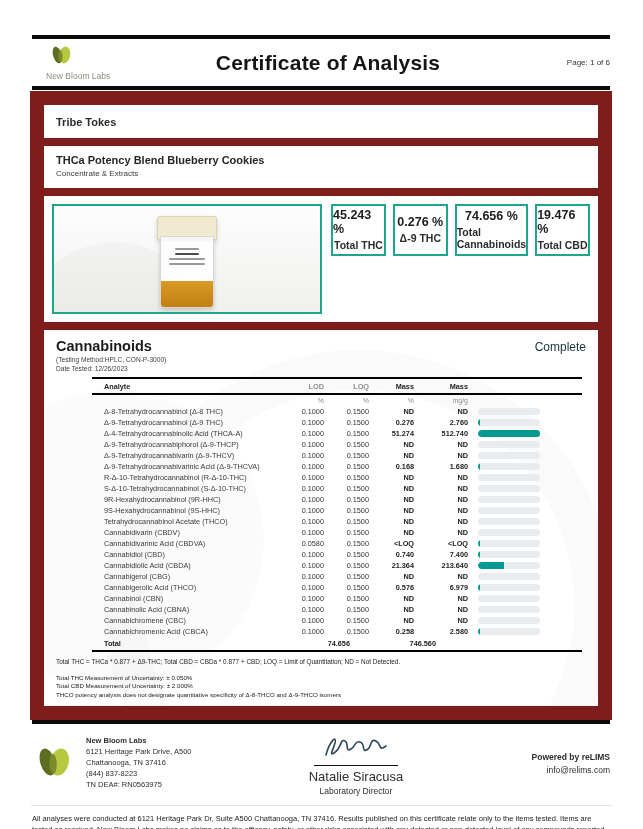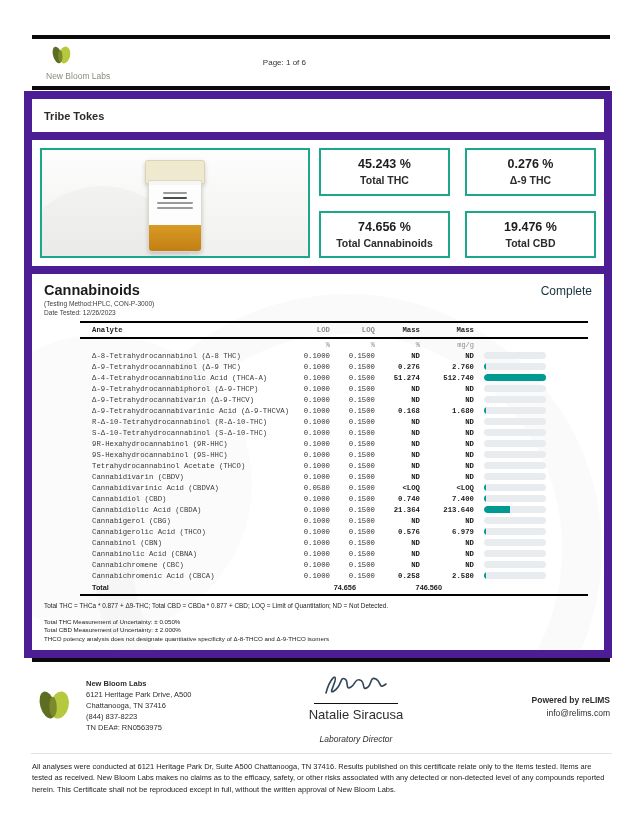--- a/index.html
+++ b/index.html
@@ -9,21 +9,21 @@
     -webkit-font-smoothing:antialiased;
   }
   .rule{height:4px;background:#0a0a0a;margin:0 33px 0 32px;}
   
   .header{display:flex;align-items:center;margin:0 33px 0 32px;height:47px;}
   .brand-block{width:130px;display:flex;flex-direction:column;align-items:flex-start;padding-left:14px;}
   .brand-name{font-size:8.5px;color:#8b8b82;margin-top:1px;}
   .doc-title{flex:1;text-align:center;font-size:21px;font-weight:600;color:#151515;letter-spacing:.2px;}
   .page-num{width:130px;text-align:right;font-size:8px;color:#333;font-weight:400;}
   
-  .content{margin:1px 31px 0 24px;background:#4c1d95;padding:8px;display:flex;flex-direction:column;gap:8px;}
+  .content{margin:1px 31px 0 30px;background:#7f1d1d;padding:14px;display:flex;flex-direction:column;gap:8px;}
   .panel{background:#fff;position:relative;overflow:hidden;}
   .wm{position:absolute;border-radius:50%;pointer-events:none;}
   
   .sample-panel{display:flex;justify-content:space-between;align-items:flex-start;padding:9px 12px 10px 12px;}
   .client{font-size:11px;font-weight:700;color:#2b2b2b;padding-top:2px;}
   .sample-right{text-align:right;}
   .sample-id{font-size:12.5px;font-weight:700;color:#1c1c1c;}
   .sample-sub{font-size:7.5px;font-weight:700;color:#2e2e2e;margin-top:3px;}
   
   .product-panel{padding:8px 12px 10px 12px;}
@@ -33,33 +33,33 @@
   .results-panel{display:flex;gap:9px;padding:8px;}
   .photo-frame{flex:0 0 266px;height:106px;border:2px solid var(--teal-border);background:linear-gradient(#fdfdfd,#f0f0ee);display:flex;align-items:flex-end;justify-content:center;position:relative;overflow:hidden;}
   .jar{width:64px;height:92px;margin-bottom:4px;position:relative;filter:drop-shadow(0 2px 2px rgba(0,0,0,.18));}
   .jar-lid{position:absolute;top:0;left:2px;right:2px;height:22px;background:#efe9cf;border-radius:3px 3px 1px 1px;border:1px solid #ddd3ae;}
   .jar-body{position:absolute;top:20px;left:5px;right:5px;bottom:0;background:#f7f6f2;border:1px solid #d9d7cf;border-radius:0 0 4px 4px;overflow:hidden;}
   .jar-label{position:absolute;top:4px;left:0;right:0;height:40px;background:#fdfdfd;padding-top:4px;}
   .lbl-line{height:2px;background:#9a9a9a;margin:3px 8px 0 8px;border-radius:1px;}
   .lbl-line.dark{background:#4c4c4c;margin-top:5px;}
   .lbl-line.w2{margin:3px 14px 0 14px;}
   .jar-liquid{position:absolute;left:0;right:0;bottom:0;height:26px;background:linear-gradient(#d99a24,#c27f14);}
-  .boxes{flex:1;display:grid;grid-template-columns:1fr 1fr;grid-template-rows:1fr 1fr;gap:15px;}
+  .boxes{flex:1;display:grid;grid-template-columns:1fr 1fr 1fr 1fr;grid-template-rows:1fr 1fr;gap:7px;}
   .rbox{border:2px solid var(--teal-border);background:#fff;display:flex;flex-direction:column;align-items:center;justify-content:center;gap:3px;}
   .rbox .val{font-size:12.5px;font-weight:700;color:#1d1d1d;}
   .rbox .lab{font-size:10.5px;font-weight:600;color:#2c2c2c;}
   
   .cann-panel{padding:8px 12px 8px 12px;min-height:350px;}
   .cann-head{display:flex;justify-content:space-between;align-items:flex-end;position:relative;}
   .cann-title{font-size:14.5px;font-weight:800;color:#1b1b1b;}
   .cann-status{font-size:12px;color:#17323e;}
   .cann-method{font-size:6.6px;color:#3d3d3d;margin-top:2px;position:relative;}
   .cann-date{font-size:6.6px;color:#3d3d3d;margin-top:2px;position:relative;}
   .tablewrap{margin:5px 4px 0 36px;position:relative;}
-  .thead,.trow,.urow{display:grid;grid-template-columns:1fr 48px 45px 45px 54px 104px;align-items:center;font-family:Liberation Mono, monospace;}
+  .thead,.trow,.urow{display:grid;grid-template-columns:1fr 48px 45px 45px 54px 104px;align-items:center;}
   .thead{border-top:2.5px solid #000;border-bottom:2px solid #000;height:14px;font-size:7.3px;font-weight:700;}
   .thead .h-lod,.thead .h-loq{color:#8d8d8d;}
   .urow{height:11px;font-size:7px;color:#8d8d8d;}
   .cell-r{text-align:right;padding-right:10px;}
   .trow{height:11px;font-size:7.3px;color:#333;}
   .trow .a-name{padding-left:12px;color:#3a3a3a;}
   .trow .m{font-weight:700;color:#222;}
   .bar-cell{display:flex;align-items:center;}
   .bar-track{width:62px;height:7px;background:#e8ecef;border-radius:3.5px;overflow:hidden;}
   .bar-fill{height:100%;background:var(--teal-bar);border-radius:3.5px 0 0 3.5px;}
@@ -71,21 +71,21 @@
   .foot-gap{height:7px;}
   
   .footer{margin:0 33px 0 32px;}
   .footer-content{display:flex;align-items:center;padding:8px 0 9px 0;}
   .f-left{display:flex;align-items:center;gap:10px;width:250px;}
   .addr{font-size:7.5px;color:#2e2e2e;line-height:1.45;}
   .addr .lab-name{font-weight:700;}
   .f-center{flex:1;display:flex;flex-direction:column;align-items:center;}
   .sig-box{border-bottom:1.5px solid #111;padding:0 6px 1px 6px;}
   .sig-name{font-size:13px;color:#2e2e2e;margin-top:3px;}
-  .sig-title{font-size:8.5px;color:#2e2e2e;margin-top:12px;font-style:italic;}
+  .sig-title{font-size:8.5px;color:#2e2e2e;margin-top:2px;}
   .f-right{width:180px;text-align:right;font-size:8.5px;color:#2e2e2e;}
   .powered{font-weight:700;}
   .email{margin-top:3px;}
   .footer-divider{border-top:1px solid #e2e2e2;margin:0 31px;}
   .disclaimer{margin:7px 33px 0 32px;font-size:7.5px;line-height:1.55;color:#242424;}
   :root{--teal-border:#1ca78b;--teal-bar:#009a93;}
 </style>
 </head>
 <body>
 
@@ -96,31 +96,36 @@
   <div class="brand-block">
     <span>
       <svg width="30" height="22" viewBox="0 0 48 36">
         <ellipse cx="18" cy="18" rx="7" ry="14" fill="#5d6e23" transform="rotate(-16 18 18)"></ellipse>
         <ellipse cx="30" cy="18" rx="9" ry="14" fill="#b6c93e" transform="rotate(12 30 18)"></ellipse>
         <ellipse cx="23" cy="20" rx="3.5" ry="10" fill="#7a8a2c" transform="rotate(-2 23 20)"></ellipse>
       </svg>
     </span>
     <span class="brand-name">New Bloom Labs</span>
   </div>
+  <div class="doc-title">Certificate of Analysis</div>
   <div class="page-num">Page: 1 of 6</div>
 </div>
 
 <div class="rule"></div>
 
 <div class="content">
 
   <div class="panel sample-panel">
     <div class="client">Tribe Tokes</div>
   </div>
 
+  <div class="panel product-panel">
+    <div class="product-name">THCa Potency Blend Blueberry Cookies</div>
+    <div class="product-cat">Concentrate &amp; Extracts</div>
+  </div>
 
   <div class="panel results-panel">
     <div class="photo-frame">
       <div class="wm" style="width:180px;height:180px;background:rgba(0,0,0,0.025);left:-30px;top:36px;"></div>
       <div class="jar">
         <div class="jar-lid"></div>
         <div class="jar-body">
           <div class="jar-label">
             <div class="lbl-line w2"></div>
             <div class="lbl-line dark w2"></div>

